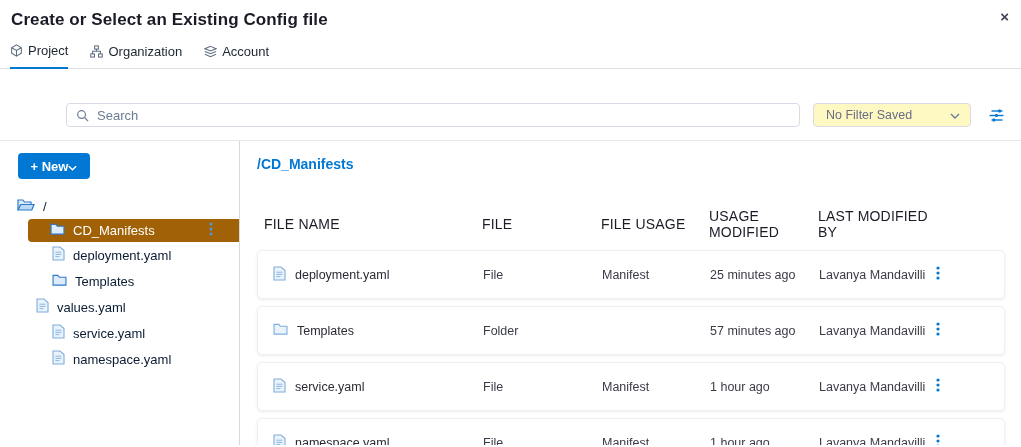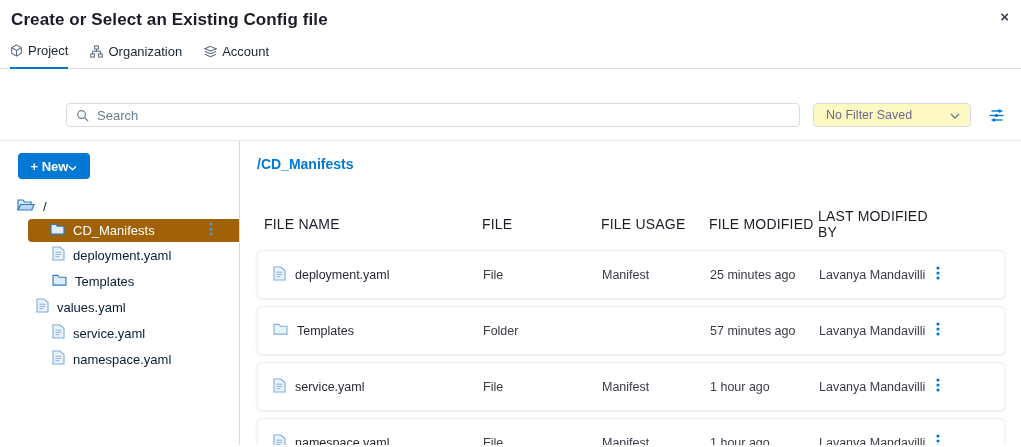--- a/index.html
+++ b/index.html
@@ -233,21 +233,21 @@
     </div>
   </div>
 
   <div class="main">
     <div class="breadcrumb">/CD_Manifests</div>
 
     <div class="grid-cols thead">
       <div class="th first">FILE NAME</div>
       <div class="th">FILE</div>
       <div class="th">FILE USAGE</div>
-      <div class="th">FILE MODIFIED</div>
+      <div class="th">USAGE MODIFIED</div>
       <div class="th">LAST MODIFIED BY</div>
       <div></div>
     </div>
 
     <div class="cards">
 
       <div class="card grid-cols">
         <div class="cell-name">
           <span>
             <svg width="13" height="15" viewBox="0 0 13 15">

